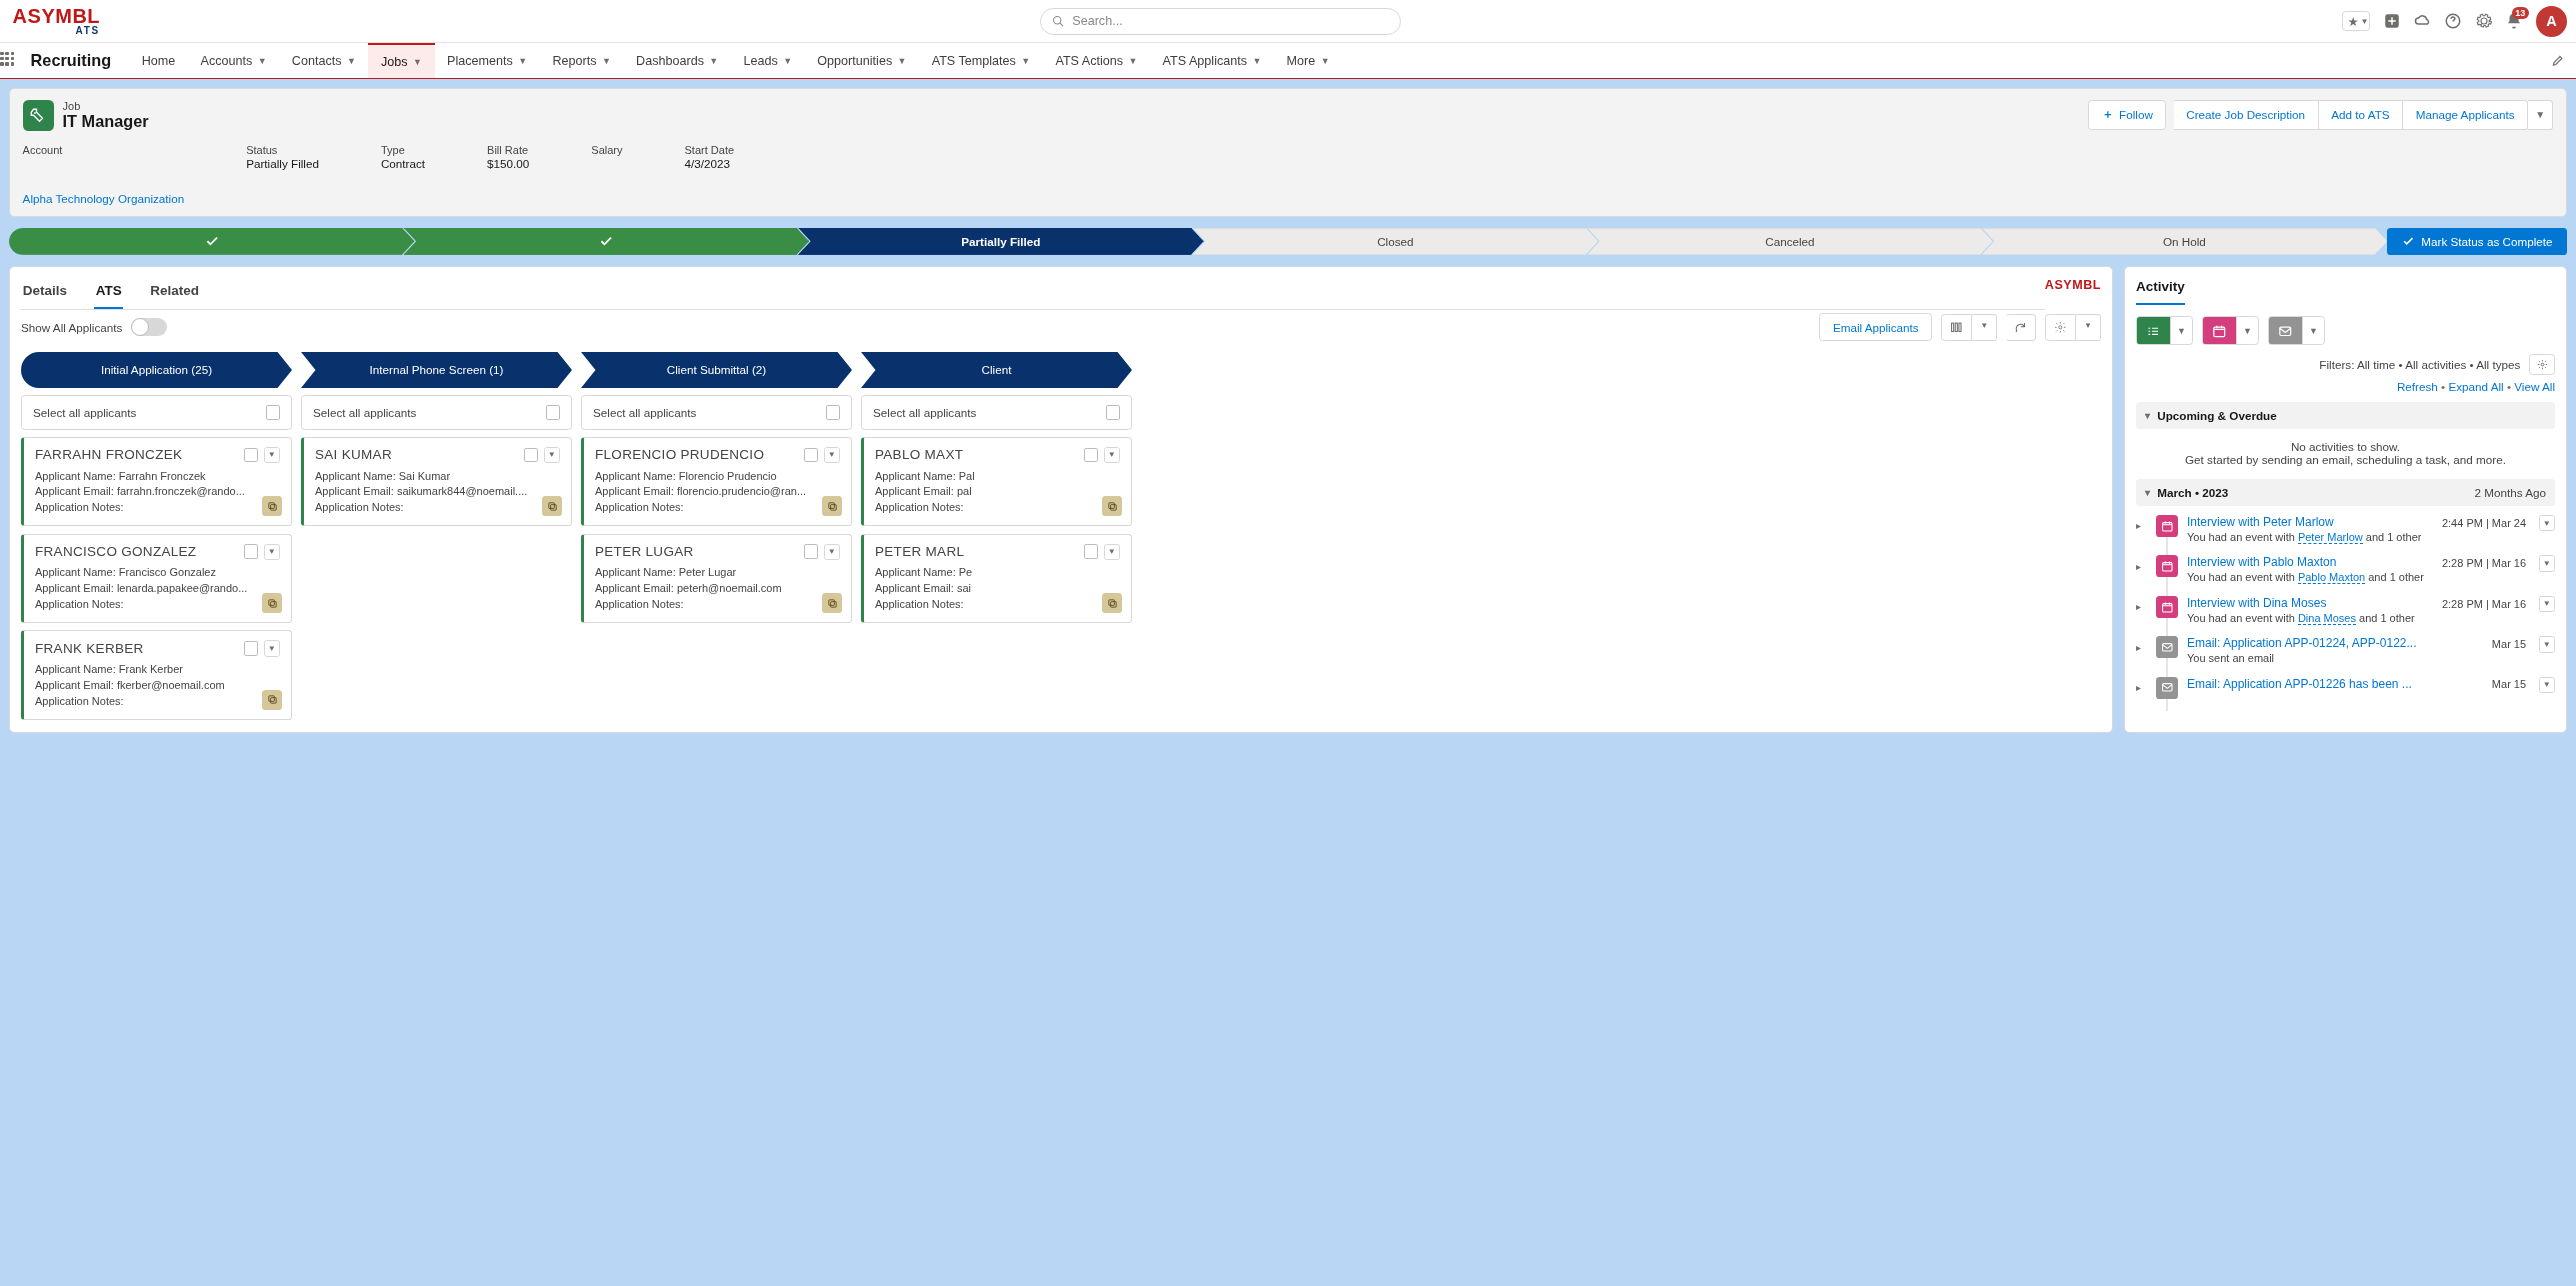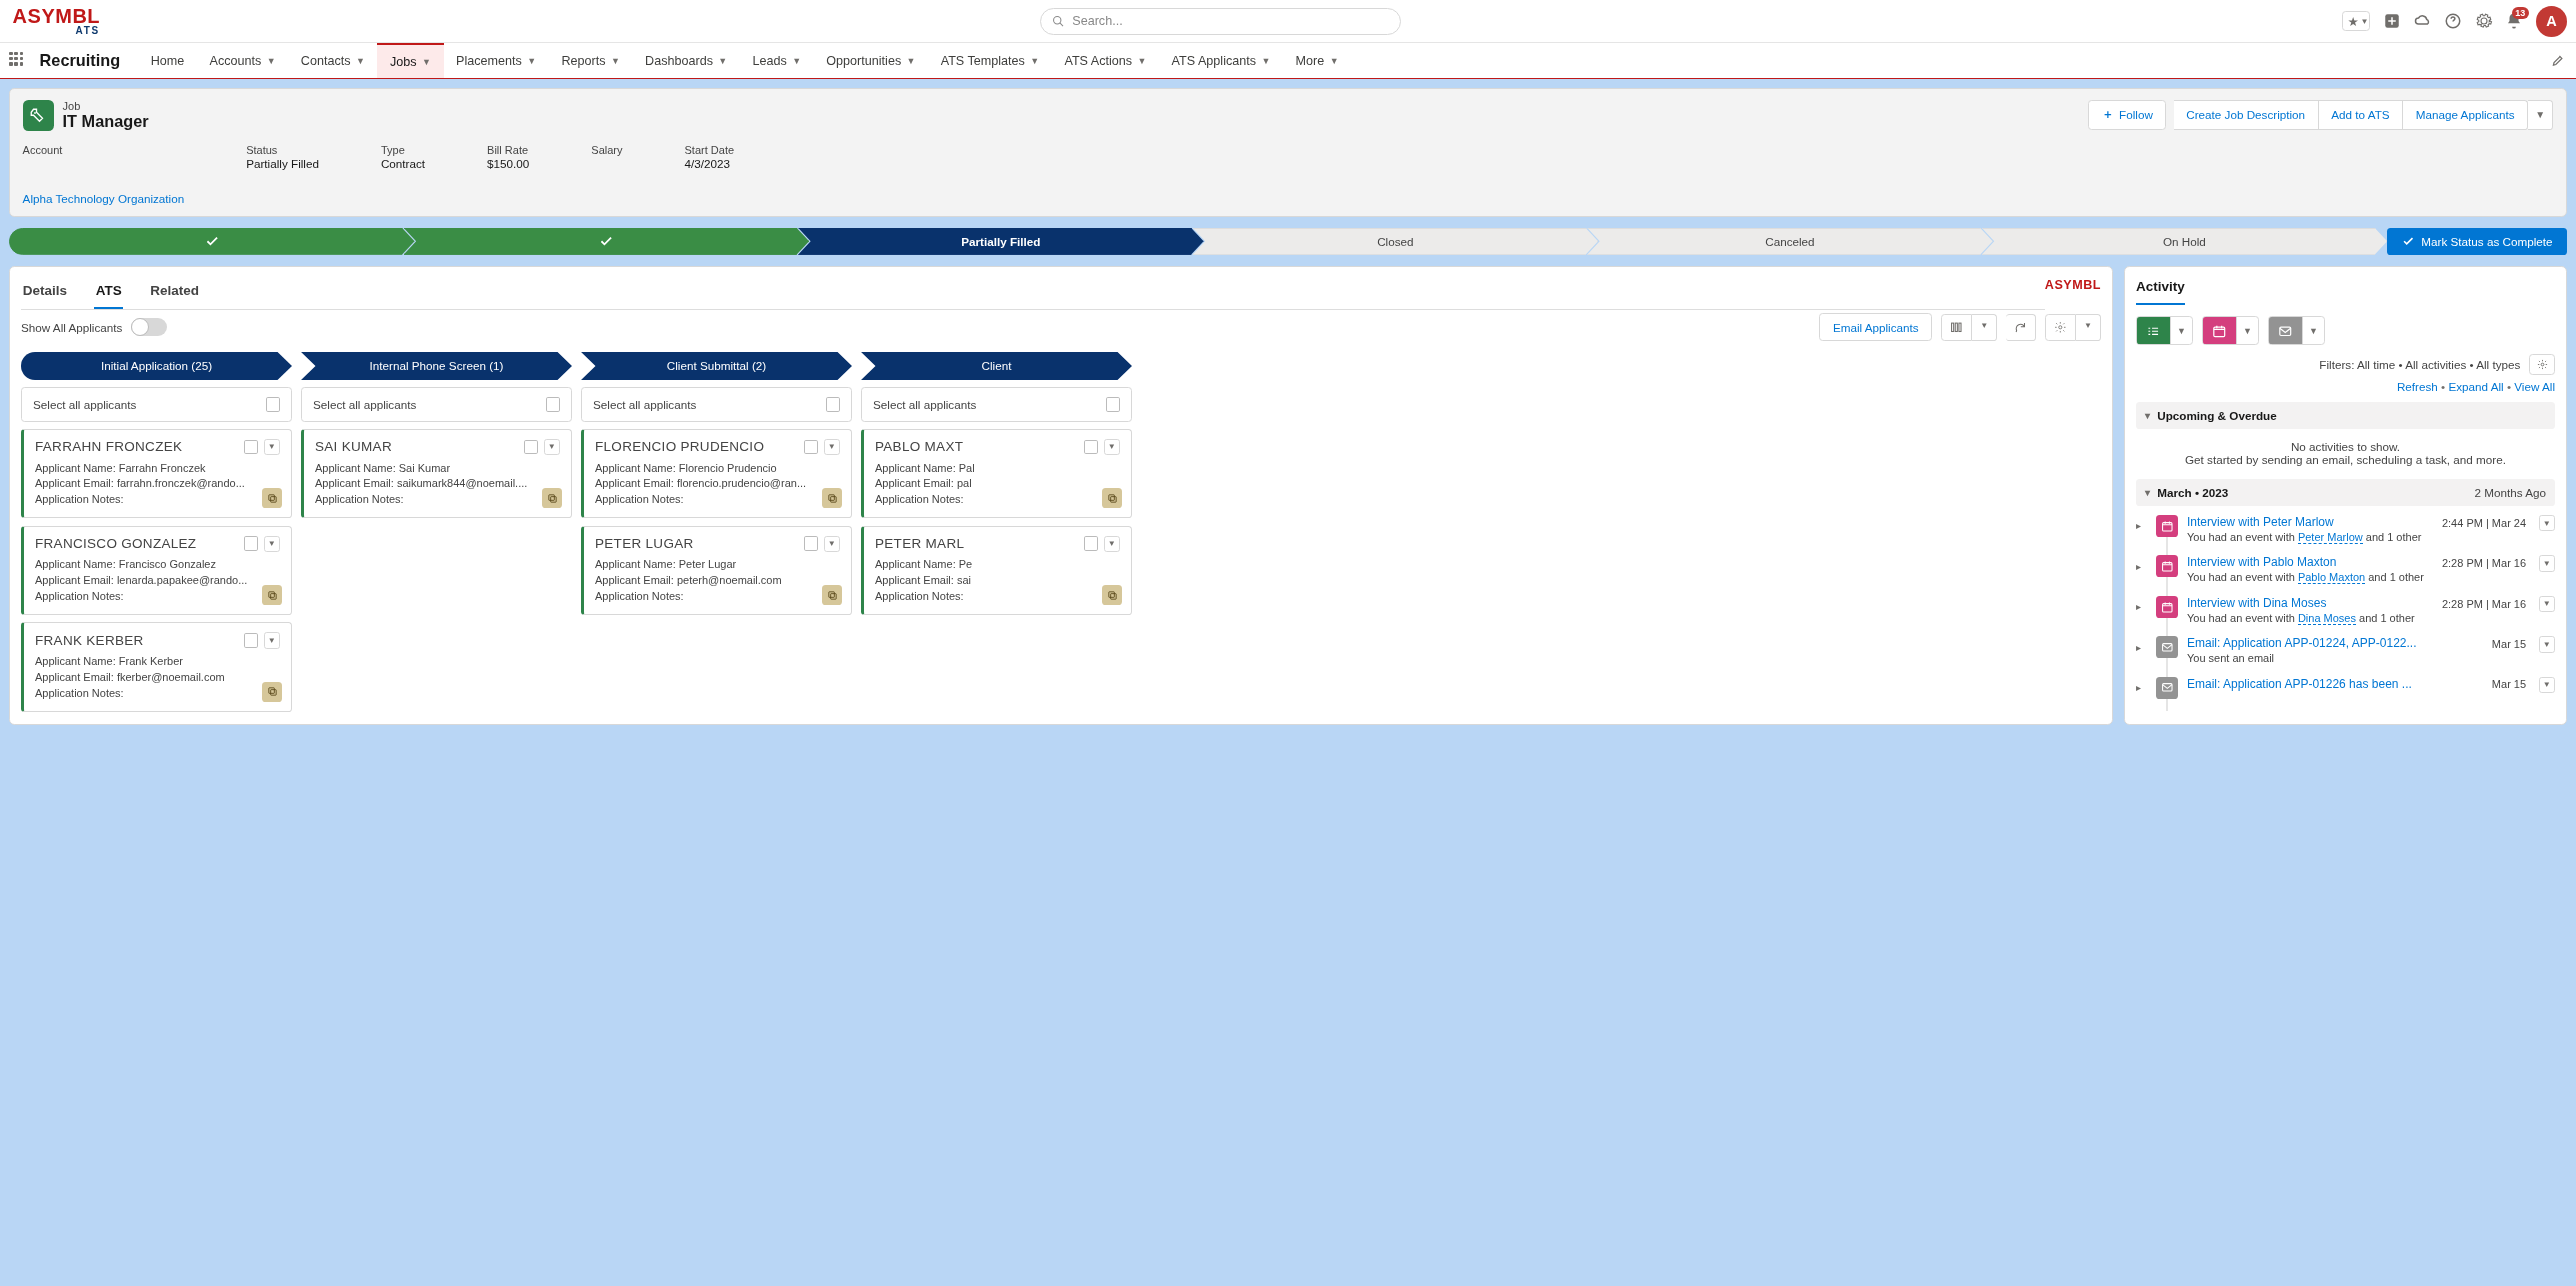--- a/index.html
+++ b/index.html
@@ -13,21 +13,21 @@
     .brand .sub { font-weight: 700; font-size: 10px; color: #0f3a6e; text-align: right; letter-spacing: 1.8px; }
     .search-wrap { flex: 1; display: flex; justify-content: center; }
     .search-box { width: 361px; height: 27px; border: 0.9px solid #d8d8d8; border-radius: 13.5px; display: flex; align-items: center; padding: 0 11px; color: #888; gap: 7.2px; font-size: 12.6px; }
     .top-icons { display: flex; align-items: center; gap: 12.6px; }
     .top-icons .icon-btn { color: #706e6b; position: relative; cursor: pointer; }
     .star-btn { border: 0.9px solid #d8d8d8; border-radius: 3.6px; padding: 1.8px 0.9px 1.8px 4.5px; display: flex; align-items: center; font-size: 12.6px; color: #706e6b; }
     .notif-badge { position: absolute; top: -5.4px; right: -5.4px; background: #c23934; color: #fff; font-size: 9px; font-weight: 600; border-radius: 7.2px; padding: 0 3.6px; line-height: 12.6px; }
     .avatar-red { width: 31px; height: 31px; border-radius: 50%; background: #c23934; color: #fff; display: flex; align-items: center; justify-content: center; font-weight: 700; font-size: 14.5px; }
 
     
-    .navbar { display: flex; align-items: center; border-bottom: 1.8px solid #c01818; height: 36px; padding-left: 9px; font-size: 12.6px; }
+    .navbar { display: flex; align-items: center; border-bottom: 1.8px solid #c01818; height: 36px; font-size: 12.6px; }
     .app-waffle { width: 18px; height: 18px; display: grid; grid-template-columns: repeat(3, 3.6px); grid-template-rows: repeat(3, 3.6px); gap: 1.8px; margin-right: 12.6px; cursor: pointer; }
     .app-waffle span { background: #706e6b; border-radius: 0.9px; }
     .app-name { font-size: 16.3px; font-weight: 600; margin-right: 18px; }
     .nav-items { display: flex; align-items: stretch; height: 100%; }
     .nav-item { display: flex; align-items: center; padding: 0 12.6px; cursor: pointer; color: #3e3e3c; gap: 5.4px; }
     .nav-item.active { background: #fdeaea; color: #181818; border-top: 2.7px solid #c01818; padding-top: 0; }
     .nav-item .chev { font-size: 9px; color: #706e6b; }
     .nav-spacer { flex: 1; }
     .nav-edit { padding: 0 11px; color: #706e6b; cursor: pointer; }
 
@@ -82,21 +82,21 @@
     .pill-btn { border: 0.9px solid #d8d8d8; background: #fff; color: #0176d3; font-size: 11.7px; padding: 6.3px 12.6px; border-radius: 3.6px; cursor: pointer; }
     .icon-group { display: flex; }
     .icon-group .ib { border: 0.9px solid #d8d8d8; background: #fff; color: #706e6b; padding: 6.3px 8.1px; cursor: pointer; font-size: 11.7px; }
     .icon-group .ib:first-child { border-radius: 3.6px 0 0 3.6px; }
     .icon-group .ib:last-child { border-radius: 0 3.6px 3.6px 0; border-left: none; }
     .icon-group.single .ib { border-radius: 3.6px; }
 
     
     .kanban { display: flex; gap: 9px; overflow: hidden; }
     .lane { width: 271px; flex-shrink: 0; }
-    .lane-header { height: 28px; display: flex; align-items: center; justify-content: center; color: #fff; font-size: 11.7px; position: relative; margin-bottom: 7.2px; }
+    .lane-header { height: 36px; display: flex; align-items: center; justify-content: center; color: #fff; font-size: 11.7px; position: relative; margin-bottom: 7.2px; }
     .lane-header .body { background: #09326c; clip-path: polygon(0 0, calc(100% - 14.5px) 0, 100% 50%, calc(100% - 14.5px) 100%, 0 100%, 14.5px 50%); width: 100%; height: 100%; display: flex; align-items: center; justify-content: center; padding: 0 16.3px; }
     .lane:first-child .lane-header .body { clip-path: polygon(0 0, calc(100% - 14.5px) 0, 100% 50%, calc(100% - 14.5px) 100%, 0 100%); border-radius: 18px 0 0 18px; }
     .select-all { border: 0.9px solid #d8d8d8; border-radius: 3.6px; padding: 9px 11px; display: flex; align-items: center; font-size: 11.7px; color: #444; margin-bottom: 7.2px; }
     .select-all .chk { margin-left: auto; }
     .chk { width: 14.5px; height: 14.5px; border: 0.9px solid #bbb; border-radius: 1.8px; background: #fff; cursor: pointer; }
     .card { border: 0.9px solid #d8d8d8; border-radius: 3.6px; padding: 9px 11px 9px 11px; margin-bottom: 7.2px; position: relative; border-left: 3.6px solid #2e844a; }
     .card-head { display: flex; align-items: center; margin-bottom: 5.4px; gap: 5.4px; }
     .card-name { font-size: 13.5px; font-weight: 400; color: #444; letter-spacing: 0.3px; flex: 1; }
     .card .chk { flex-shrink: 0; }
     .card-menu { width: 16.3px; height: 16.3px; border: 0.9px solid #d8d8d8; border-radius: 2.7px; display: flex; align-items: center; justify-content: center; font-size: 8.1px; color: #706e6b; cursor: pointer; }

